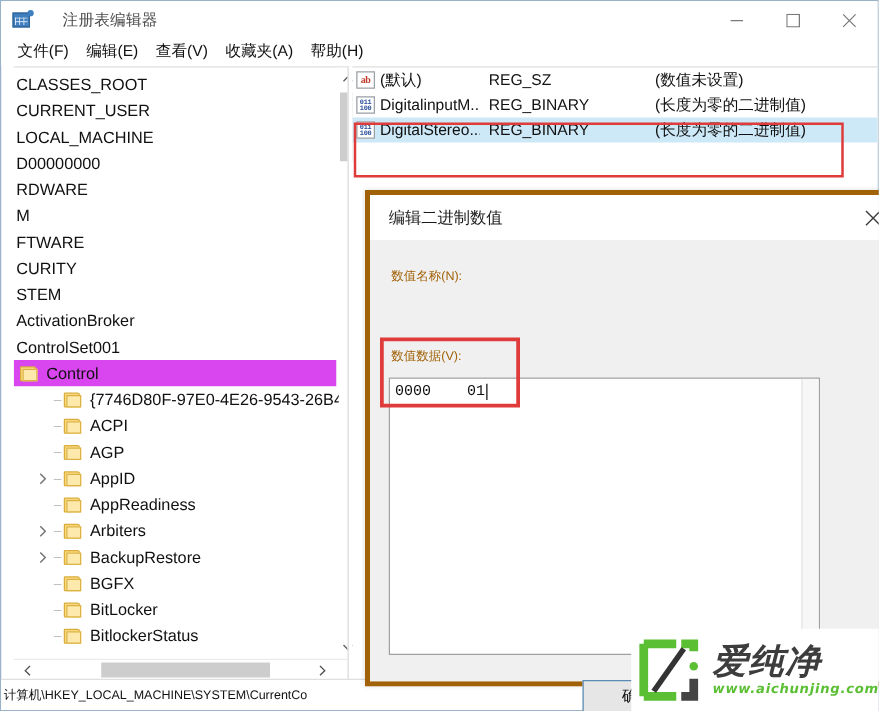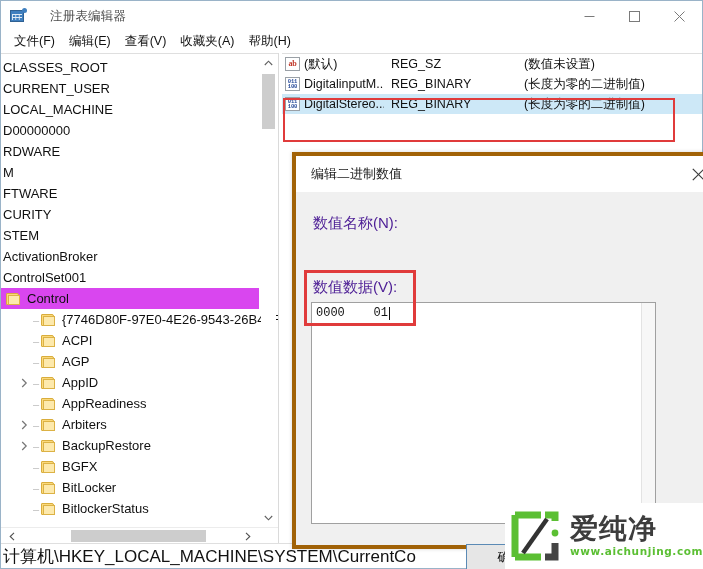--- a/index.html
+++ b/index.html
@@ -110,21 +110,21 @@
   
   .content {
     position: absolute;
     left: 0; top: 52px;
     width: 701px; height: 491px;
   }
 
   
   .tree-pane {
     position: absolute;
-    left: 0; top: 0;
+    left: 10px; top: 0;
     width: 277px; height: 491px;
     background: #ffffff;
     border-top: 1px solid #dfdfdf;
     box-sizing: border-box;
     overflow: hidden;
   }
   .tree-rows {
     position: absolute;
     left: 0; top: 3px;
     width: 258px;
@@ -336,21 +336,21 @@
   .statusbar {
     position: absolute;
     left: 0; bottom: 0;
     width: 701px; height: 25px;
     background: #ffffff;
     border-top: 1px solid #dfdfdf;
     box-sizing: border-box;
     display: flex;
     align-items: center;
     padding-left: 2px;
-    font-size: 17px;
+    font-size: 10px;
     color: #111111;
     white-space: nowrap;
     overflow: hidden;
   }
 
   
   .dialog {
     position: absolute;
     left: 292px; top: 152px;
     width: 432px; height: 397px;
@@ -382,22 +382,22 @@
     color: #3c3c3c;
   }
   .dlg-body {
     position: absolute;
     left: 0; top: 36px;
     right: 0; bottom: 0;
     background: #f0f0f0;
   }
   .dlg-label {
     position: absolute;
-    font-size: 15px;
-    color: #4c1d95;
+    font-size: 10px;
+    color: #a16207;
     white-space: nowrap;
   }
   .lbl-name { left: 17px; top: 22px; }
   .lbl-data { left: 17px; top: 86px; }
 
   .dlg-input {
     position: absolute;
     left: 17px; top: 41px;
     width: 338px; height: 25px;
     background: #ffffff;
@@ -477,20 +477,21 @@
 
   
   .watermark {
     position: absolute;
     left: 505px; top: 503px;
     width: 198px; height: 66px;
     background: #ffffff;
     display: flex;
     align-items: center;
     overflow: hidden;
+    font-style: italic;
   }
   .wm-logo {
     width: 52px; height: 50px;
     margin-left: 6px;
     position: relative;
     flex: none;
   }
   .wm-text {
     margin-left: 7px;
   }

